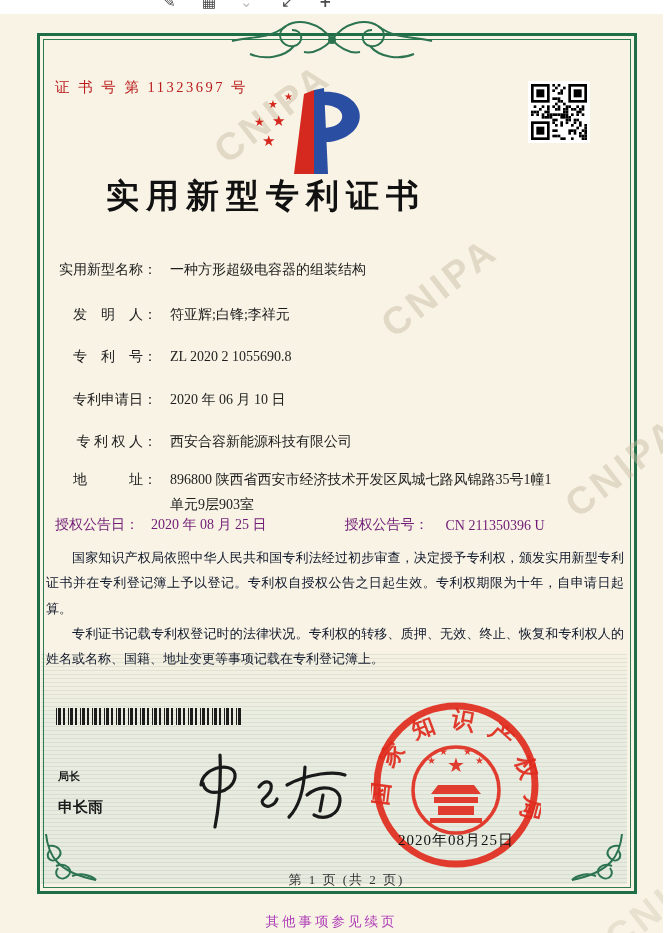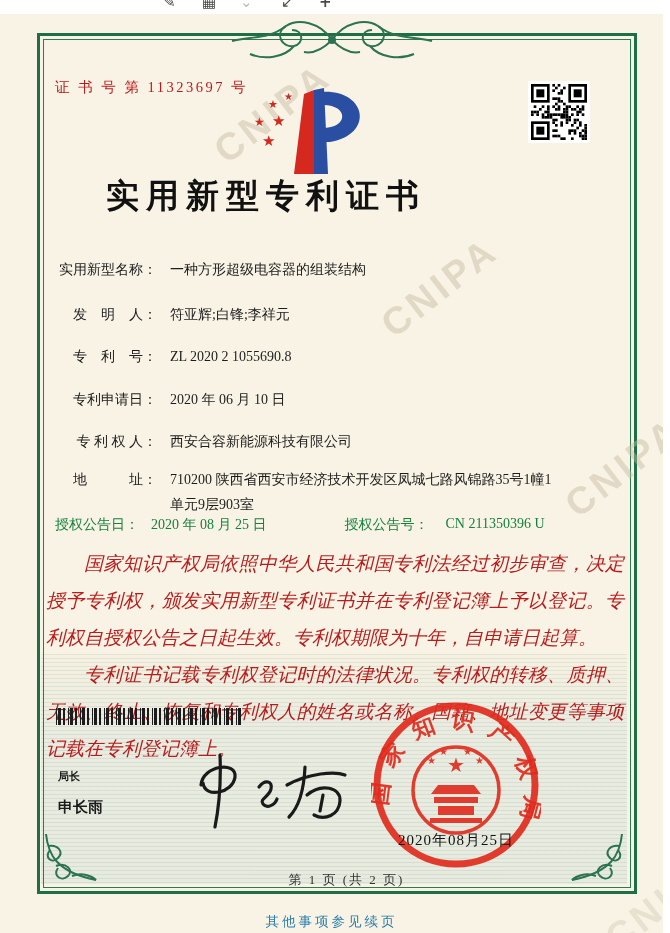--- a/index.html
+++ b/index.html
@@ -33,41 +33,41 @@
   .row{position:absolute;left:55px;width:575px;display:flex;font-size:14px;line-height:25px;color:#1d1d1d;z-index:3;}
   .f-label{flex:none;min-width:102px;text-align:right;}
   .f-value{margin-left:13px;}
   #row-name{top:243px;}
   #row-inventor{top:288px;}
   #row-patno{top:330px;}
   #row-appdate{top:373px;}
   #row-patentee{top:415px;}
   #row-address{top:453px;}
   #row-address .f-value{width:392px;}
-  #row-grant{position:absolute;left:55px;top:502px;width:575px;display:flex;font-size:14px;color:#15803d;z-index:3;}
+  #row-grant{position:absolute;left:55px;top:502px;width:575px;display:flex;font-size:14px;color:#701a75;z-index:3;align-items:flex-end;}
   #grant-no-group{margin-left:78px;}
   
-  #body-text{position:absolute;left:46px;top:531px;width:578px;font-size:19px;line-height:1.95;
-             text-align:justify;color:#b91c1c;z-index:3;font-style:italic;}
+  #body-text{position:absolute;left:46px;top:531px;width:578px;font-size:13px;line-height:1.95;
+             text-align:justify;color:#0f172a;z-index:3;}
   #body-text p{margin:0;text-indent:2em;}
   
   #barcode{position:absolute;left:56px;top:694px;z-index:3;}
   
   #director-title{position:absolute;left:58px;top:755px;font-size:11px;font-weight:600;color:#1b1b1b;z-index:4;}
   #director-name{position:absolute;left:58px;top:784px;font-size:15px;font-weight:600;color:#1b1b1b;z-index:4;}
   #signature{position:absolute;left:183px;top:733px;z-index:4;}
   
   #seal{position:absolute;left:371px;top:686px;width:170px;height:170px;z-index:4;}
   #seal-date{position:absolute;left:-4px;top:131px;width:178px;text-align:center;font-size:15px;
              color:#121212;letter-spacing:1px;z-index:5;}
   
   #page-footer{position:absolute;left:15px;top:857px;width:663px;text-align:center;font-size:13px;
                letter-spacing:2px;color:#333;z-index:3;}
   #cont-note{position:absolute;left:0;top:899px;width:663px;text-align:center;font-size:13.5px;
-             letter-spacing:3px;color:#0369a1;z-index:3;opacity:.85;}
+             letter-spacing:3px;color:#a21caf;z-index:3;opacity:.85;}
   
   .ornament{position:absolute;z-index:2;}
 </style>
 </head>
 <body>
 
 <div id="screen">
 
   <div id="toolbar">
     <span class="tb-icon" style="left:163px">✎</span>
@@ -275,21 +275,21 @@
     <div class="row" id="row-appdate">
       <span class="f-label">专利申请日：</span>
       <span class="f-value">2020 年 06 月 10 日</span>
     </div>
     <div class="row" id="row-patentee">
       <span class="f-label">专 利 权 人：</span>
       <span class="f-value">西安合容新能源科技有限公司</span>
     </div>
     <div class="row" id="row-address">
       <span class="f-label">地　　　址：</span>
-      <span class="f-value">710200 陕西省西安市经济技术开发区凤城七路风锦路35号1幢1单元9层903室</span>
+      <span class="f-value">896800 陕西省西安市经济技术开发区凤城七路风锦路35号1幢1单元9层903室</span>
     </div>
     <div id="row-grant">
       <span>授权公告日：</span>
       <span style="margin-left:12px">2020 年 08 月 25 日</span>
       <span id="grant-no-group">授权公告号：</span>
       <span style="margin-left:17px">CN 211350396 U</span>
     </div>
 
     <div id="body-text">
       <p>国家知识产权局依照中华人民共和国专利法经过初步审查，决定授予专利权，颁发实用新型专利证书并在专利登记簿上予以登记。专利权自授权公告之日起生效。专利权期限为十年，自申请日起算。</p>

